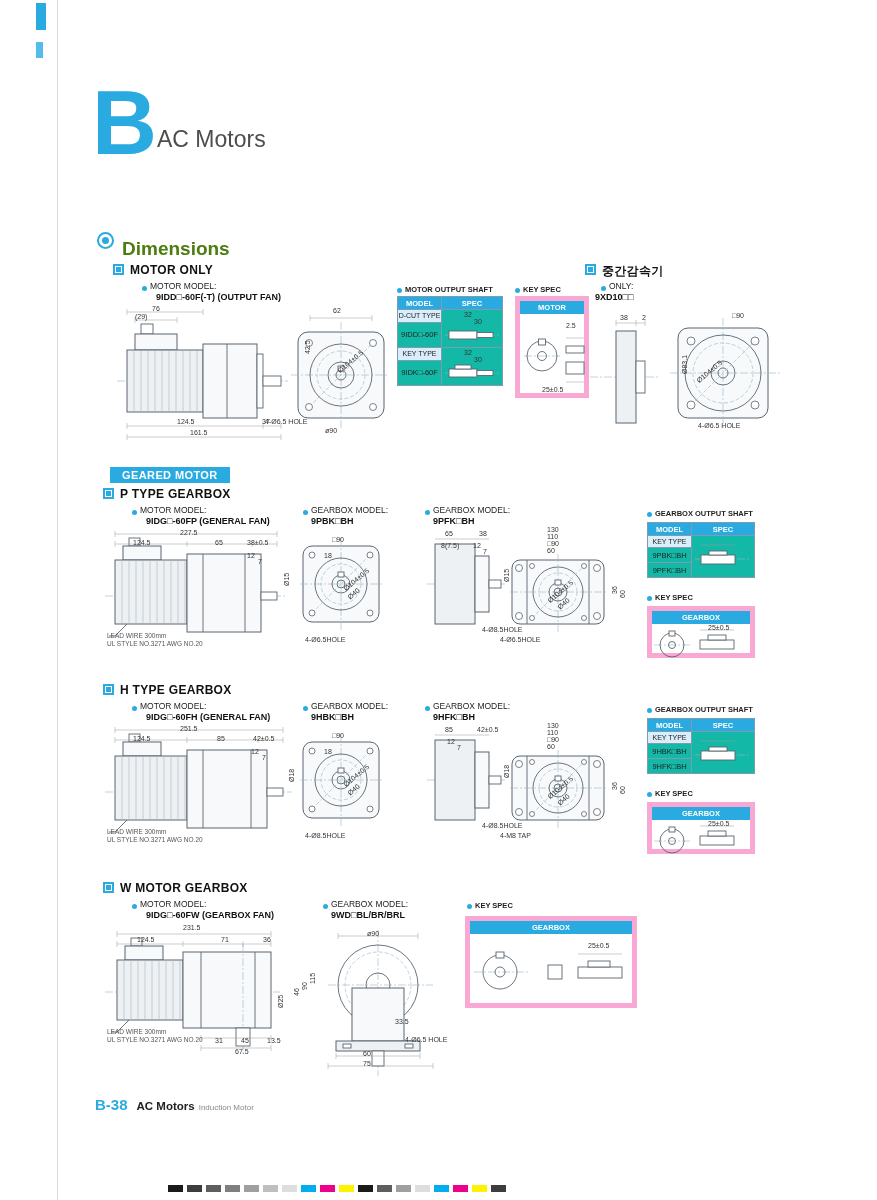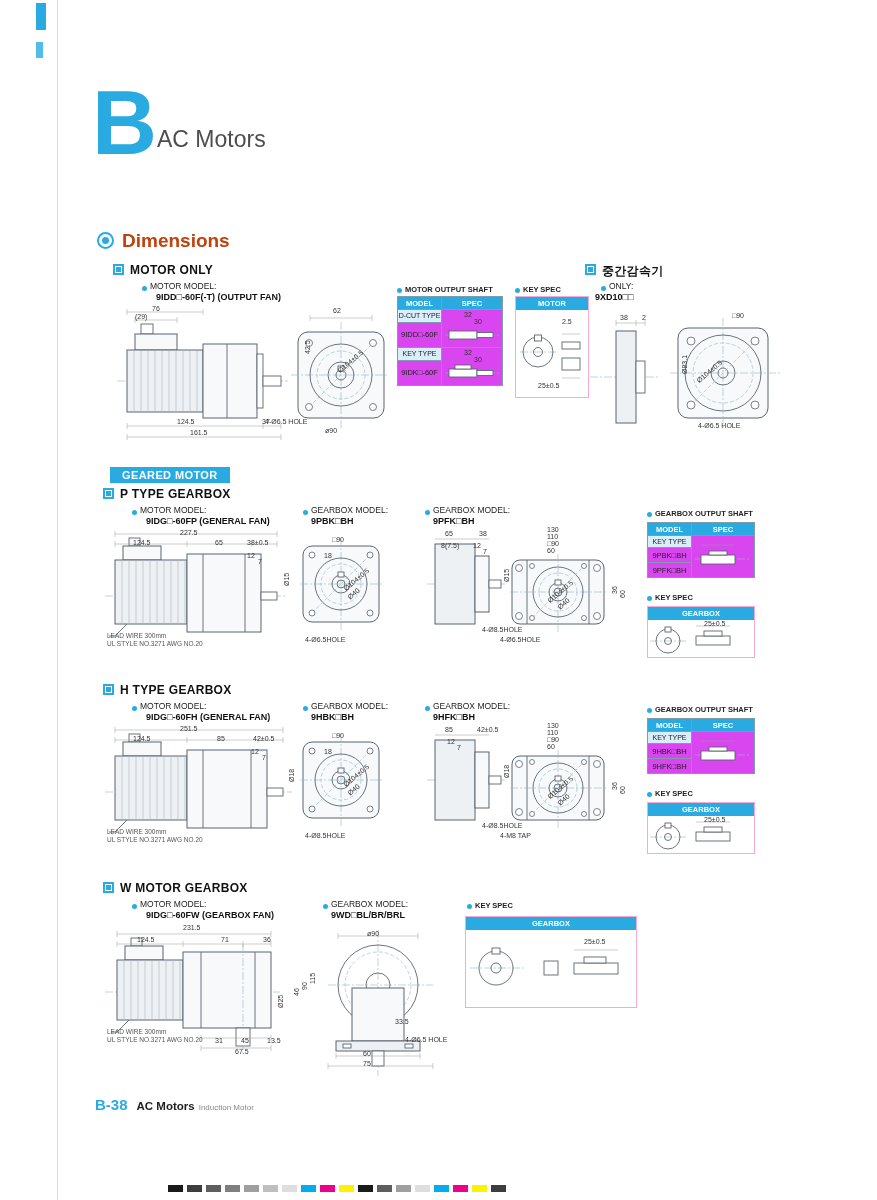--- a/index.html
+++ b/index.html
@@ -7,41 +7,41 @@
 .page{position:relative;width:877px;height:1200px;background:#fff;font-family:"Liberation Sans","DejaVu Sans",sans-serif;color:#333;overflow:hidden}
 .abs{position:absolute}
 .edge-line{position:absolute;left:57px;top:0;width:1px;height:1200px;background:#dcdcdc}
 .mark1{position:absolute;left:36px;top:3px;width:10px;height:27px;background:var(--accent,#29abe2)}
 .mark2{position:absolute;left:36px;top:42px;width:7px;height:16px;background:var(--accent,#29abe2);opacity:.8}
 .big-b{position:absolute;left:92px;top:78px;font-size:90px;line-height:1;font-weight:bold;color:var(--accent,#29abe2)}
 .hdr-title{position:absolute;left:157px;top:126px;font-size:23px;color:#4d4d4d}
 .banner{position:absolute;left:95px;top:167px;height:26px;line-height:26px;padding:0 14px;background:var(--accent,#29abe2);color:#fff;font-size:14.5px;font-weight:bold}
 .dims-icon{position:absolute;left:97px;top:232px;width:17px;height:17px;border:2px solid var(--accent,#29abe2);border-radius:50%;display:flex}
 .dims-icon i{display:block;margin:auto;width:7px;height:7px;border-radius:50%;background:var(--accent,#29abe2)}
-.dims-title{position:absolute;left:122px;top:230px;font-size:19px;font-weight:bold;color:#c2410c}
+.dims-title{position:absolute;left:122px;top:238px;font-size:19px;font-weight:bold;color:#4d7c0f}
 .sec{position:absolute}
 .sqb{position:absolute;width:11px;height:11px;border:2px solid var(--accent,#29abe2);background: #fff;display:flex}
 .sqb::after{content:"";margin:auto;width:5px;height:5px;background:var(--accent,#29abe2)}
 .sec-h{position:absolute;font-size:12px;font-weight:bold;color:#111;letter-spacing:.3px;white-space:nowrap}
 .dotb{position:absolute;width:5px;height:5px;border-radius:50%;background:var(--accent,#29abe2)}
 .lab{position:absolute;font-size:8.5px;color:#222;white-space:nowrap}
 .slab{font-size:7.5px;font-weight:bold}
 .mval{position:absolute;font-size:9px;font-weight:bold;color:#111;white-space:nowrap}
 .dim{position:absolute;font-size:7px;color:#333;white-space:nowrap;line-height:1}
 .vdim{transform:rotate(-90deg);transform-origin:left top}
 .ddim{transform:rotate(-40deg)}
 .note{position:absolute;font-size:6.5px;color:#555;white-space:nowrap;line-height:1.25}
 .badge{position:absolute;left:110px;top:467px;background:var(--accent,#29abe2);color:#fff;font-weight:bold;font-size:11px;padding:2px 12px;letter-spacing:.4px}
-table.spec{position:absolute;border-collapse:collapse;background:#d946ef}
+table.spec{position:absolute;border-collapse:collapse;background:#14b8a6}
 .spec th,.spec td{border:1px solid #7e9cae;font-size:7px;text-align:center;padding:0;color:#222}
 .spec th{background:var(--accent,#29abe2);color:#fff;height:13px;font-size:7.5px}
 .spec td.type{background:#d9eefa;height:12px}
 .spec td.mdl{height:24px;font-size:7.5px}
 .spec td.draw{position:relative;vertical-align:middle}
-.ks{position:absolute;border:1px solid #f9a8d4;background:#fff}
+.ks{position:absolute;border:5px solid #f9a8d4;background:#fff}
 .ks .kh{background:var(--accent,#29abe2);color:#fff;font-size:7.5px;font-weight:bold;text-align:center;height:13px;line-height:13px}
 .ks .kb{position:relative;width:100%;height:calc(100% - 13px)}
 svg .p1{fill:#edf1f4;stroke:#5a6570;stroke-width:1}
 svg .p2{fill:#f7f9fa;stroke:#5a6570;stroke-width:1}
 svg .p3{fill:#fff;stroke:#5a6570;stroke-width:.9}
 svg .ln{fill:none;stroke:#5a6570;stroke-width:.9}
 svg .fin line{stroke:#a7b2ba;stroke-width:.6}
 svg .cl{fill:none;stroke:#93b7c6;stroke-width:.6;stroke-dasharray:8 2 2 2}
 svg .bc{fill:none;stroke:#93b7c6;stroke-width:.6;stroke-dasharray:4 2}
 svg .dl{fill:none;stroke:#999;stroke-width:.5}

